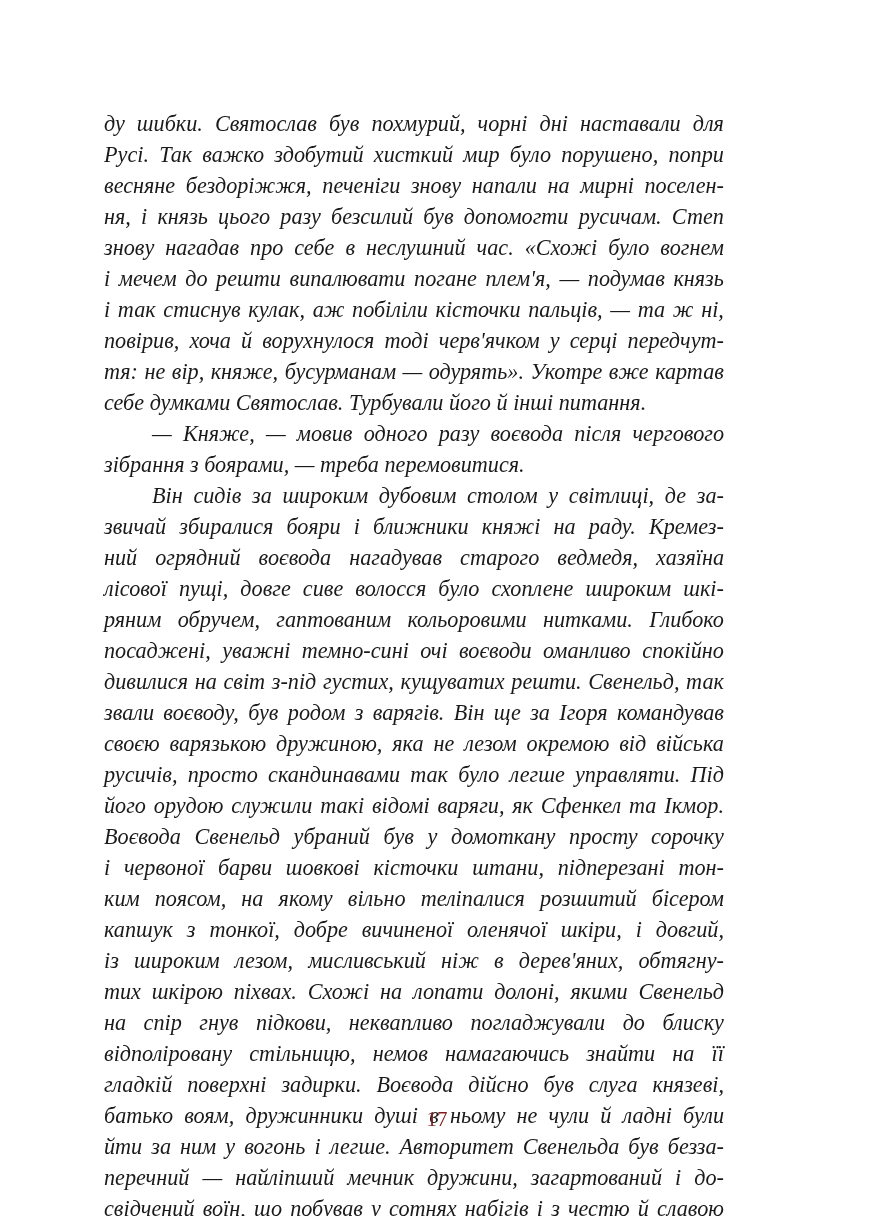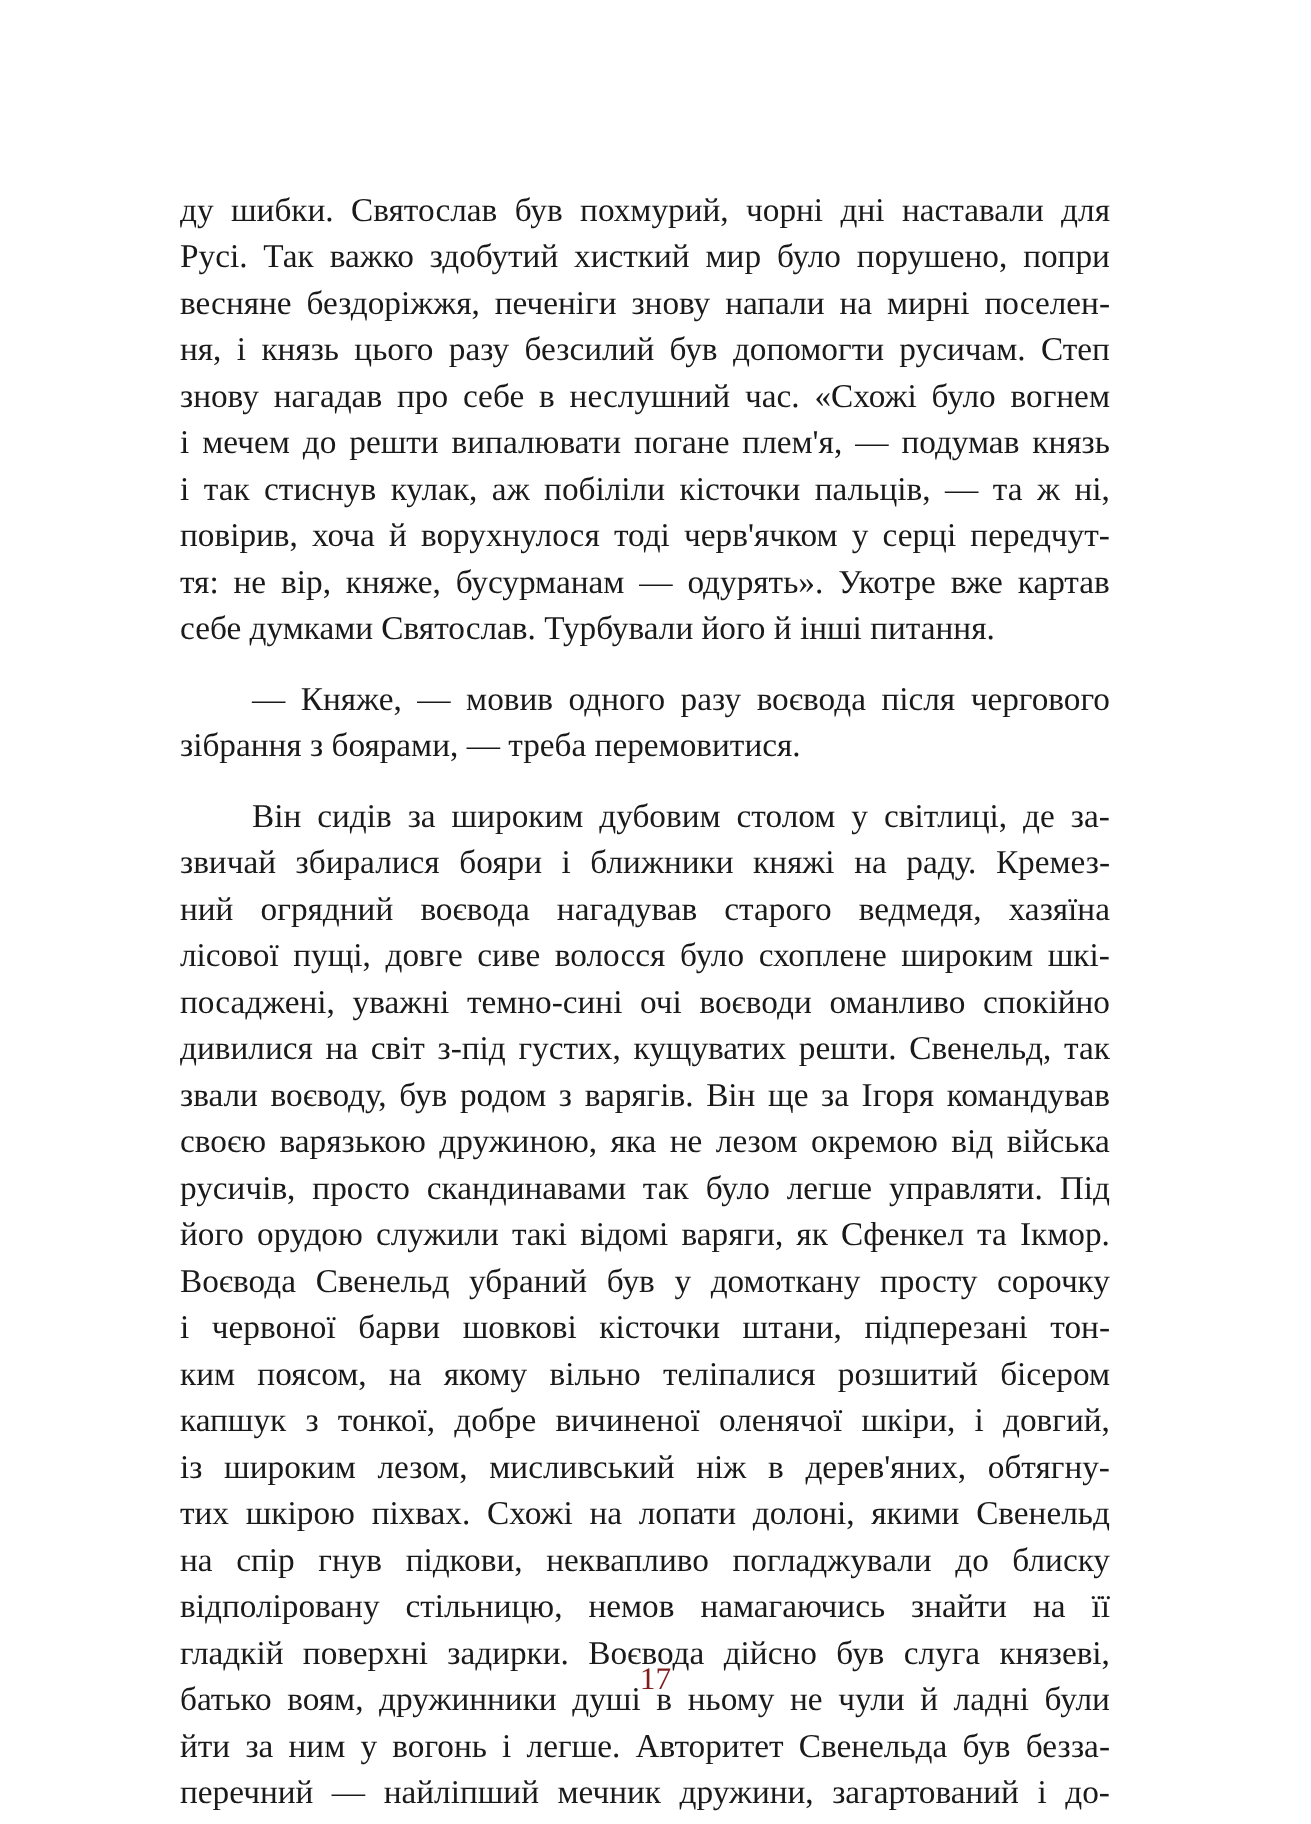--- a/index.html
+++ b/index.html
@@ -27,21 +27,22 @@
   }
 
   #text-column {
     position: absolute;
     left: 104px;
     top: 108px;
     width: 620px;
   }
 
   .paragraph {
-    margin: 16px;
+    margin: 0;
+    font-style: italic;
   }
 
   
   .line {
     display: block;
     height: 31px;
     line-height: 31px;
     font-size: 22.2px;
     white-space: nowrap;
     letter-spacing: 0;
@@ -246,20 +247,28 @@
           <span>пущі,</span>
           <span>довге</span>
           <span>сиве</span>
           <span>волосся</span>
           <span>було</span>
           <span>схоплене</span>
           <span>широким</span>
           <span>шкі-</span>
         </span>
         <span class="line justify">
+          <span>ряним</span>
+          <span>обручем,</span>
+          <span>гаптованим</span>
+          <span>кольоровими</span>
+          <span>нитками.</span>
+          <span>Глибоко</span>
+        </span>
+        <span class="line justify">
           <span>посаджені,</span>
           <span>уважні</span>
           <span>темно-сині</span>
           <span>очі</span>
           <span>воєводи</span>
           <span>оманливо</span>
           <span>спокійно</span>
         </span>
         <span class="line justify">
           <span>дивилися</span>

